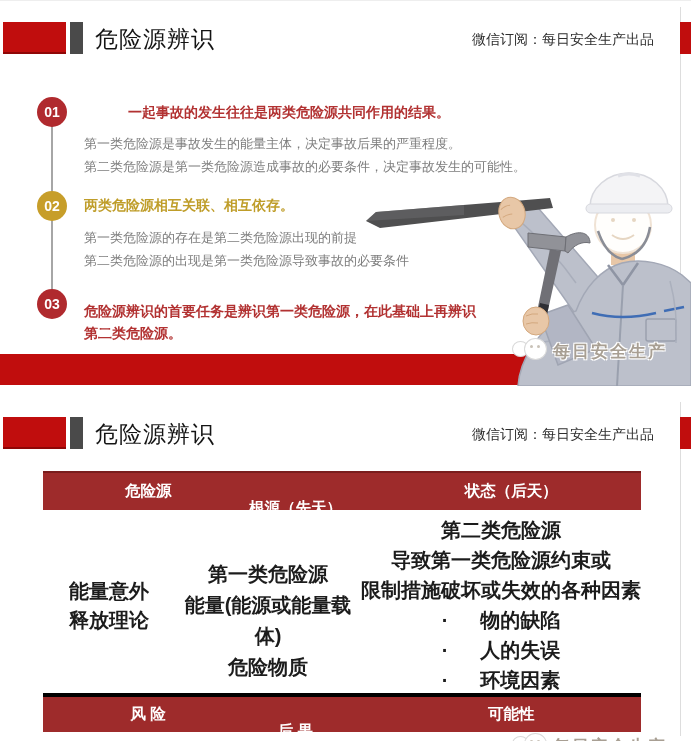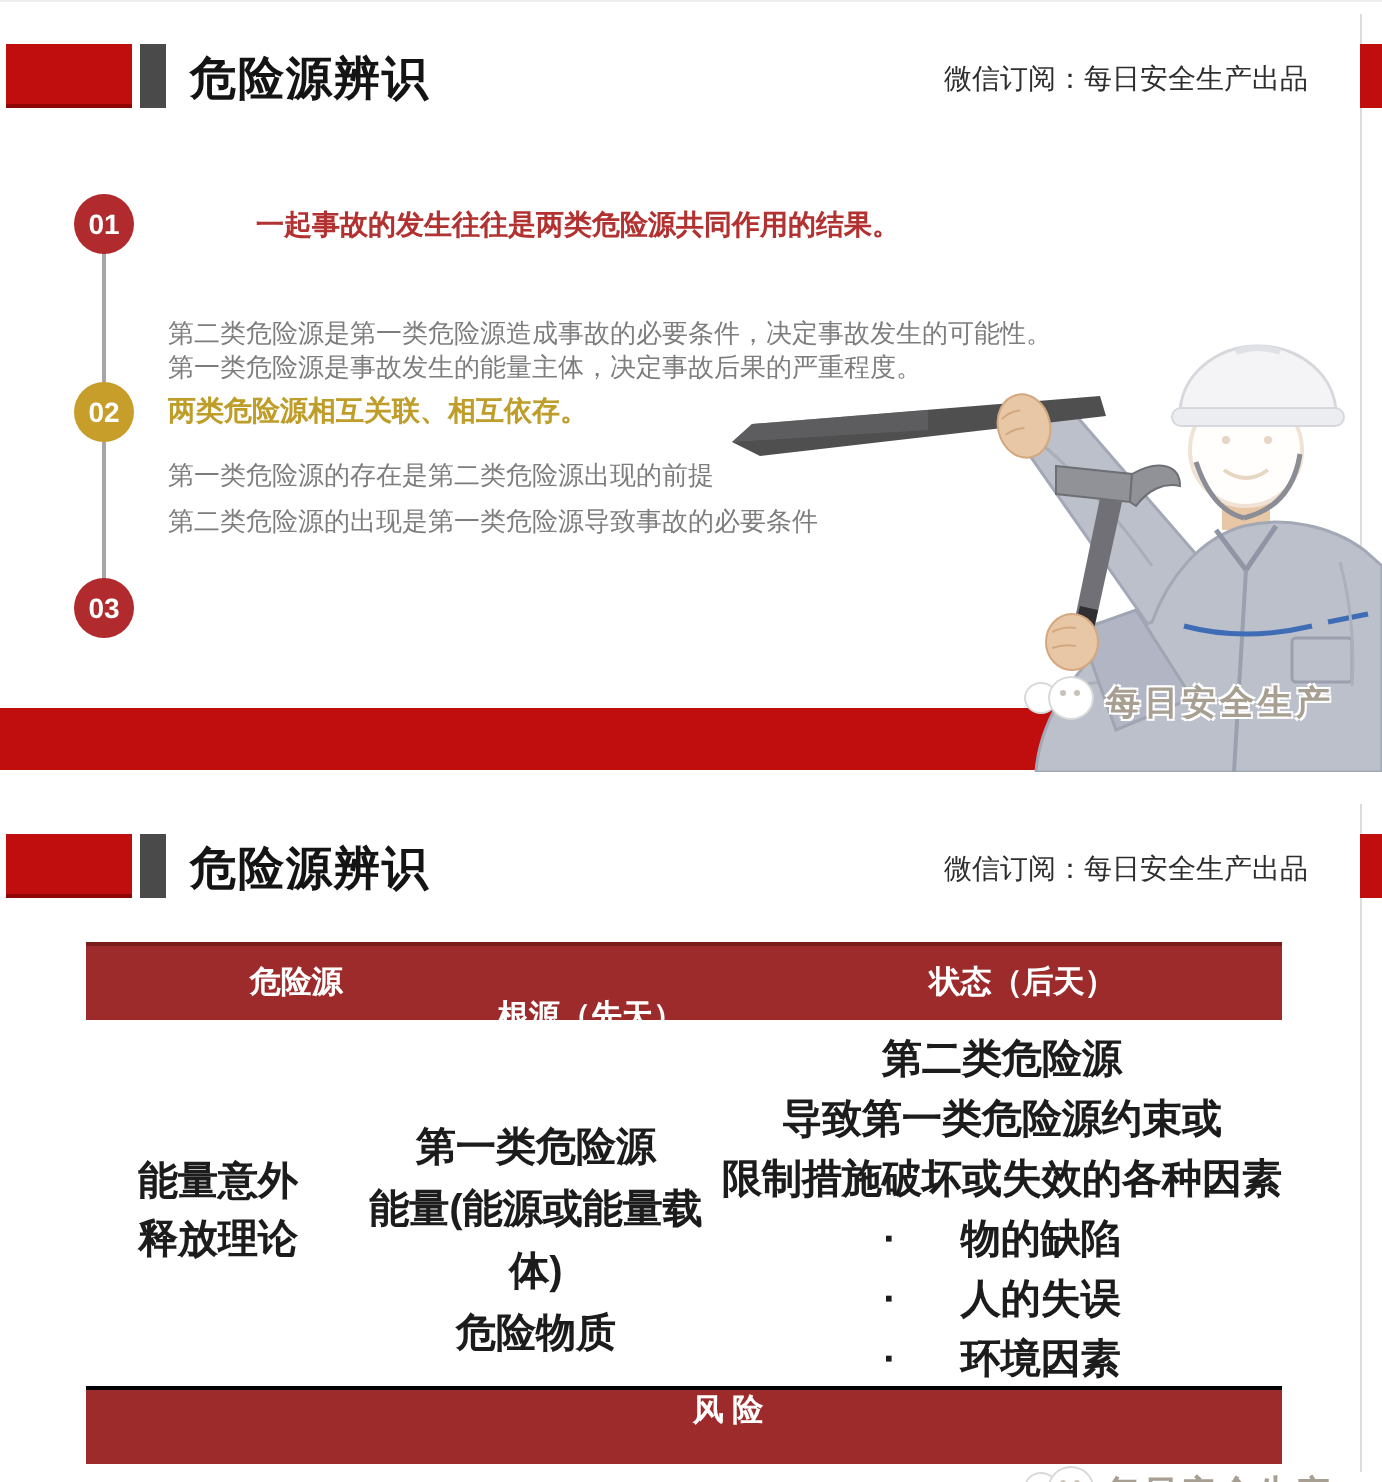--- a/index.html
+++ b/index.html
@@ -10,39 +10,39 @@
     border-top:1px solid #eee;
   }
   .slide { position:absolute; left:0; width:691px; background:#fff; }
   #slide1 { top:0; height:385px; }
   #slide2 { top:395px; height:346px; }
   .edge-line { position:absolute; left:680px; top:6px; width:1px; background:#ddd; }
 
   
   .hdr-red   { position:absolute; left:3px;  top:21px; width:63px; height:32px; background:#c00d0d; border-bottom:2px solid #8f0606; }
   .hdr-dark  { position:absolute; left:70px; top:21px; width:13px; height:32px; background:#4a4a4a; }
-  .hdr-title { position:absolute; left:95px; top:23px; font-size:23px; font-weight:700; color:#141414; letter-spacing:1px; white-space:nowrap; }
+  .hdr-title { position:absolute; left:95px; top:23px; font-size:23px; font-weight:400; color:#141414; letter-spacing:1px; white-space:nowrap; }
   .hdr-sub   { position:absolute; right:37px; top:30px; font-size:14px; color:#2e2e2e; white-space:nowrap; }
   .hdr-redsq { position:absolute; right:0;   top:21px; width:11px; height:32px; background:#c00d0d; }
 
   
   .tl-line { position:absolute; left:51px; top:111px; width:2px; height:192px; background:#a6a6a6; z-index:0; }
   .tl-circle {
     position:absolute; left:37px; width:30px; height:30px; border-radius:50%;
     color:#fff; font-size:14px; font-weight:700; display:flex; align-items:center; justify-content:center; z-index:1;
   }
   .c1 { top:96px;  background:#b02a2e; }
   .c2 { top:190px; background:#c79e2a;text-align:right; }
   .c3 { top:288px; background:#b02a2e; }
   .item-head { position:absolute; left:84px; font-size:14px; font-weight:700; white-space:nowrap; }
   .h1 { top:103px; color:#b23232;margin-left:44px; }
   .h2 { top:196px; color:#bf9d29; }
   .h3 { top:299px; color:#b23232; line-height:22px; white-space:normal; width:430px; }
   .item-line { position:absolute; left:84px; font-size:13px; color:#7d7d7d; white-space:nowrap; }
-  .l11 { top:134px;margin-top:40px; } .l12 { top:157px; }
+  .l11 { top:134px; } .l12 { top:157px; }
   .l21 { top:228px; } .l22 { top:251px; }
 
   .s1-bar { position:absolute; left:0; top:353px; width:691px; height:31px; background:#c00d0d; z-index:1; }
   .worker { position:absolute; left:360px; top:160px; width:331px; height:225px; z-index:2; }
 
   
   .wm { position:absolute; display:flex; align-items:center; gap:5px; z-index:3; }
   #wm1 { left:512px; top:337px; }
   #wm2 { left:512px; top:337px; }
   .wm-icons { position:relative; width:36px; height:26px; flex:0 0 auto; }
@@ -55,21 +55,21 @@
     font-size:17px; font-weight:700; color:#a89f93; letter-spacing:2px; white-space:nowrap;
     text-shadow:-1px -1px 0 #fff, 1px -1px 0 #fff, -1px 1px 0 #fff, 1px 1px 0 #fff;
   }
 
   
   .tbl-bar {
     position:absolute; left:43px; width:598px; height:39px; background:#9e2b2b;
     display:flex; align-items:center; color:#fff; font-weight:700; font-size:15.5px;
   }
   .tbl-head { top:75px; border-top:2px solid #7a1d1d; }
-  .tbl-foot { top:297px; border-top:2px solid #000000;flex-direction:column; }
+  .tbl-foot { top:297px; border-top:4px solid #000000; }
   .tcell { text-align:center; }
   .tc1 { width:132px;margin-left:44px; } .tc2 { width:186px;margin-top:33px; } .tc3 { width:280px; }
   .bcol { position:absolute; text-align:center; font-weight:700; color:#1c1c1c; font-size:20px; }
   .bcol1 { left:43px;  top:181px; width:132px; line-height:29px; }
   .bcol2 { left:175px; top:163px; width:186px; line-height:31px; }
   .bcol3 { left:361px; top:119px; width:280px; line-height:30px; }
   .bullet-row .dot { display:inline-block; margin-right:32px; color:#1c1c1c; }
 </style>
 </head>
 <body>
@@ -91,20 +91,24 @@
     <div class="tl-circle c3">03</div>
 
     <div class="item-head h1">一起事故的发生往往是两类危险源共同作用的结果。</div>
     <div class="item-line l11">第一类危险源是事故发生的能量主体，决定事故后果的严重程度。</div>
     <div class="item-line l12">第二类危险源是第一类危险源造成事故的必要条件，决定事故发生的可能性。</div>
 
     <div class="item-head h2">两类危险源相互关联、相互依存。</div>
     <div class="item-line l21">第一类危险源的存在是第二类危险源出现的前提</div>
     <div class="item-line l22">第二类危险源的出现是第一类危险源导致事故的必要条件</div>
 
+    <div class="item-head h3">
+      <div>危险源辨识的首要任务是辨识第一类危险源，在此基础上再辨识</div>
+      <div>第二类危险源。</div>
+    </div>
 
     <div class="s1-bar"></div>
 
     <svg class="worker" viewBox="0 0 331 225">
 
       <polygon points="141,47 173,41 250,130 216,154" fill="#bcc0cb" stroke="#a3a8b6" stroke-width="1.5"></polygon>
       <path d="M162,62 Q192,88 216,122" stroke="#a9aebb" stroke-width="1.5" fill="none"></path>
 
       <g>
         <polygon points="6,60 16,51 190,37 193,47 20,67" fill="#4f4f50"></polygon>

